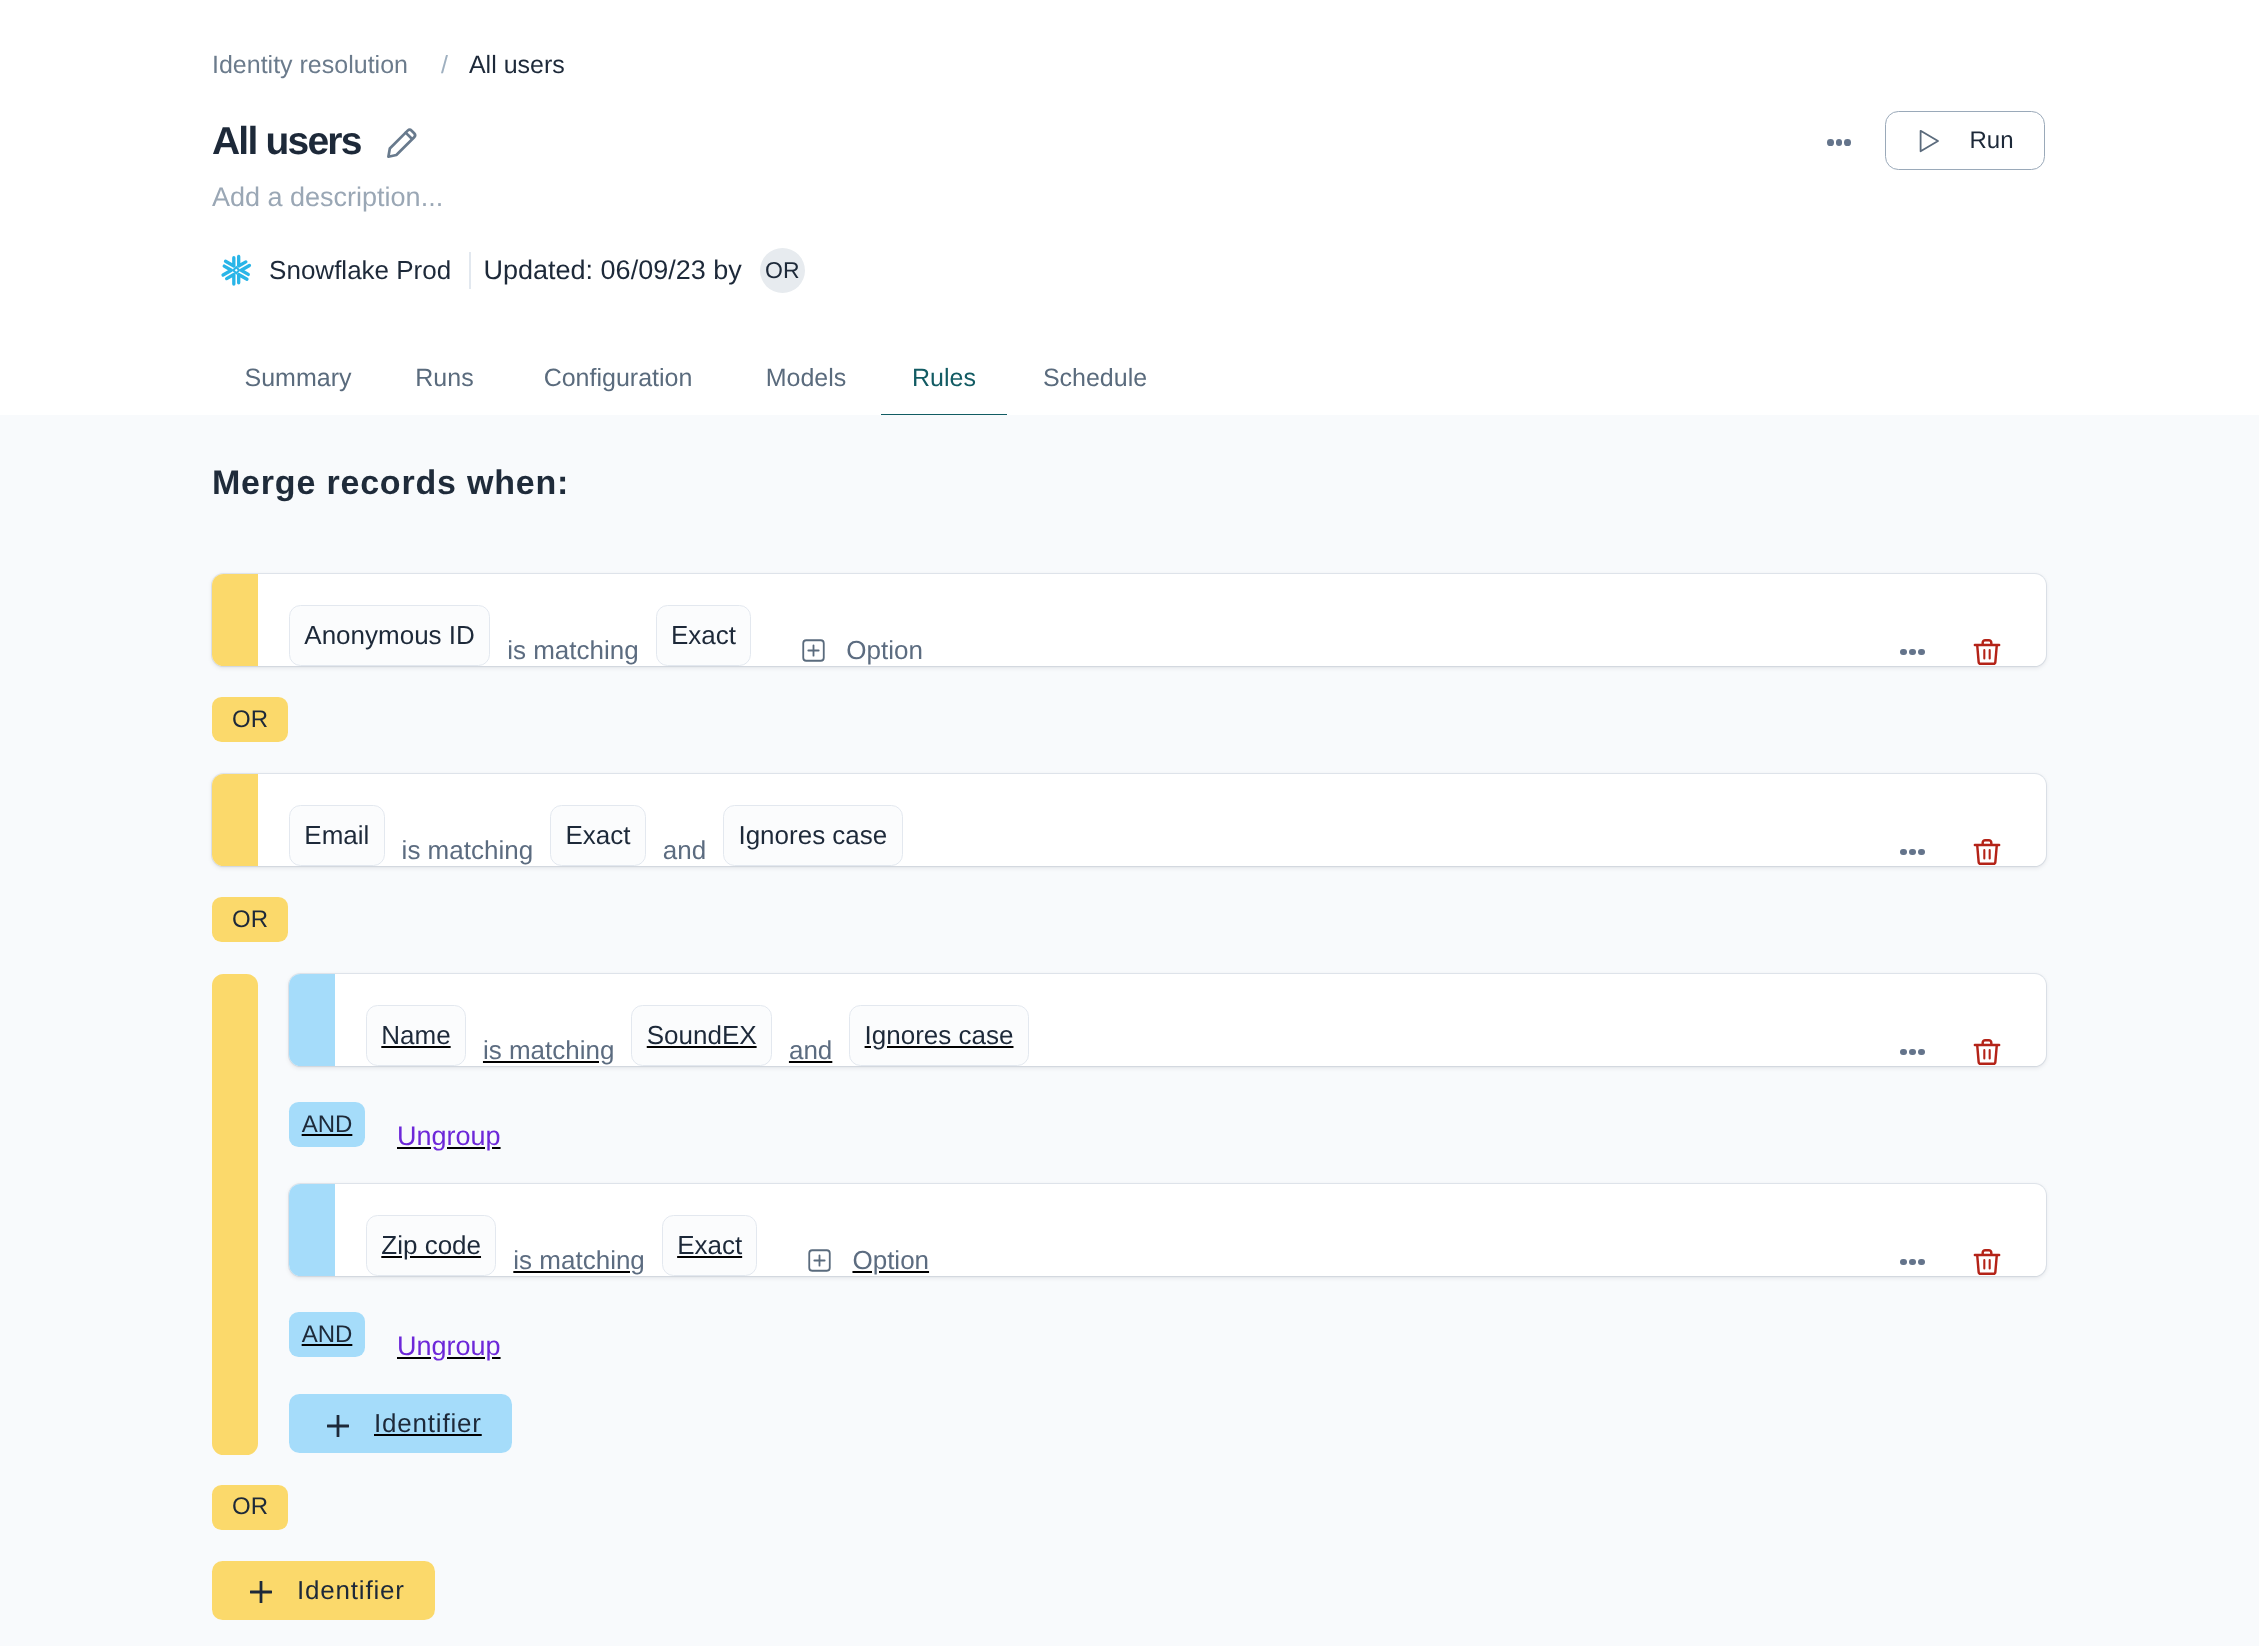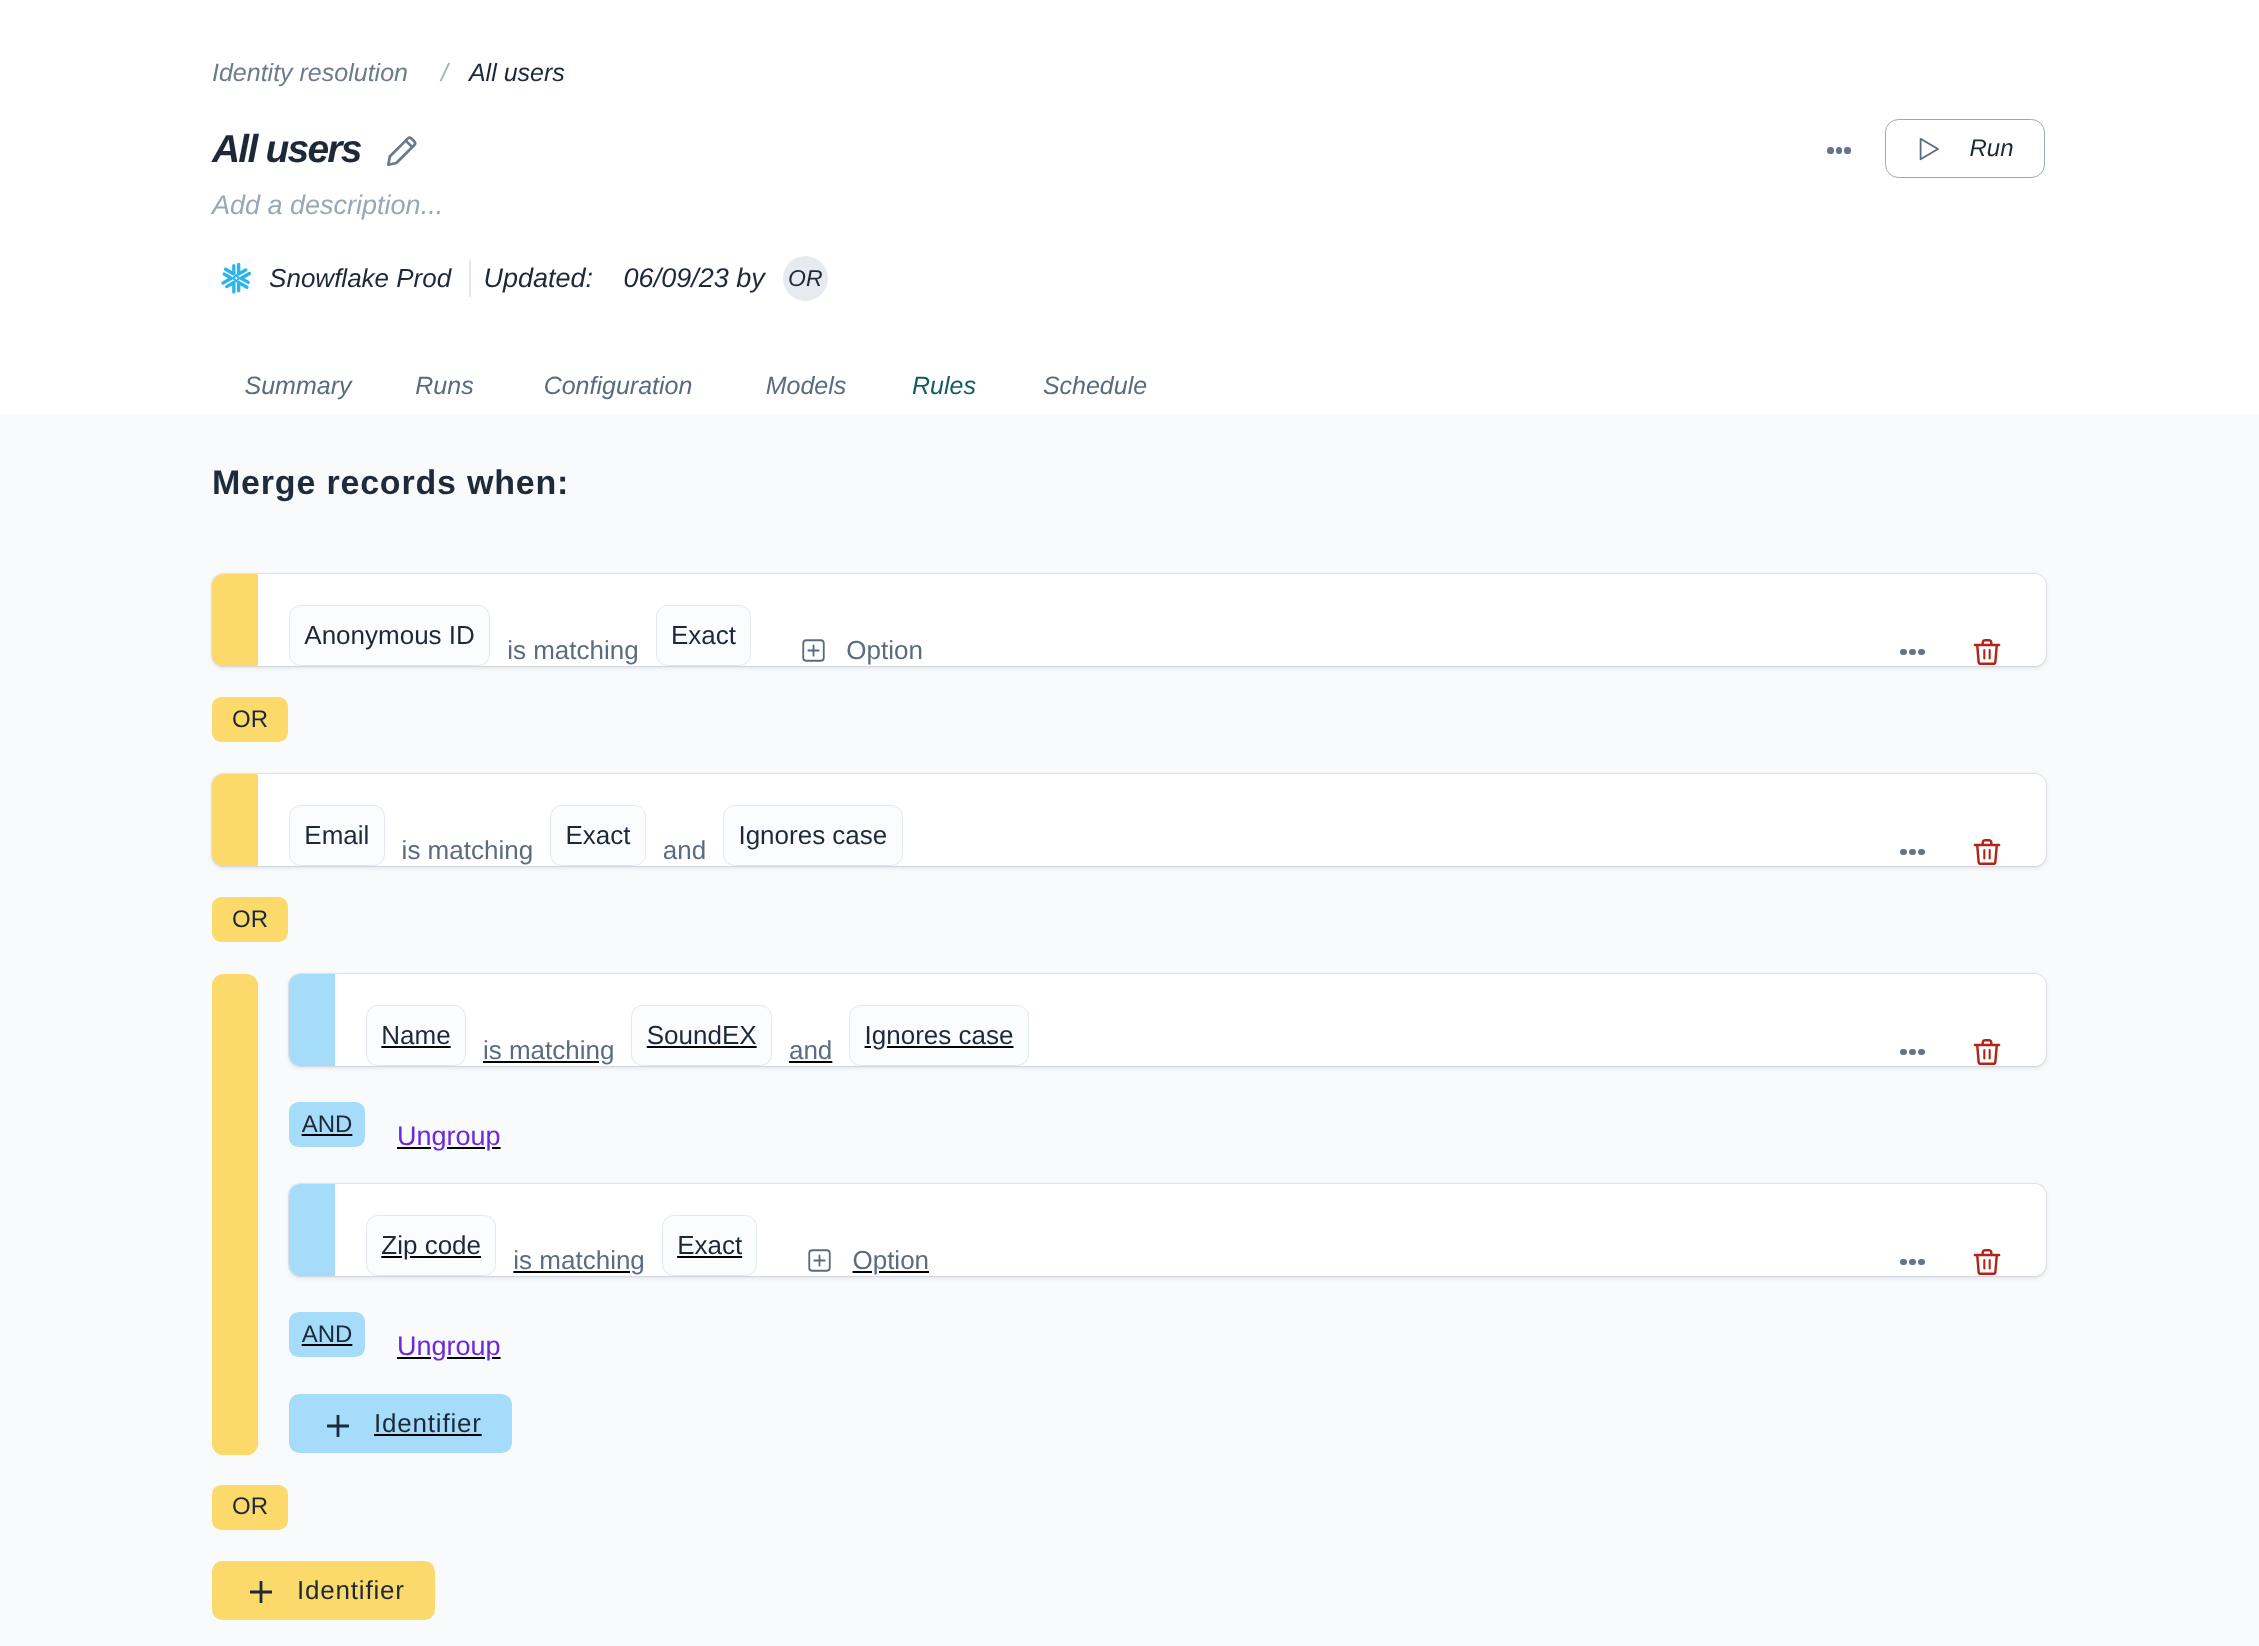--- a/index.html
+++ b/index.html
@@ -2,39 +2,39 @@
 <html><head>
 <meta charset="utf-8">
 <style>
   html,body{margin:0;padding:0;}
   body{width:2260px;height:1647px;background:#ffffff;
        font-family:"Liberation Sans",sans-serif;
        -webkit-font-smoothing:antialiased;-moz-osx-font-smoothing:grayscale;text-rendering:geometricPrecision;}
   .page{position:relative;width:2260px;height:1647px;overflow:hidden;background:#fff;}
 
   
-  .hdr{position:absolute;left:0;top:12px;width:2260px;height:414px;background:#fff;font-style:italic;}
+  .hdr{position:absolute;left:0;top:4px;width:2260px;height:414px;background:#fff;}
   .crumb{position:absolute;left:212px;top:45px;display:flex;align-items:baseline;
          font-size:25px;line-height:32.5px;white-space:nowrap;}
   .crumb .c-parent{color:#6b7b8c;}
   .crumb .c-sep{color:#9fb0c0;margin:0 21px 0 33px;}
   .crumb .c-cur{color:#1d2939;}
 
   .title-row{position:absolute;left:212px;top:116px;display:flex;align-items:flex-end;}
   .title{font-size:39px;font-weight:700;color:#1d2939;line-height:44px;letter-spacing:-1.8px;}
   .pencil{margin-left:24px;display:block;margin-bottom:0px;}
 
   .desc{position:absolute;left:212px;top:175px;font-size:27px;line-height:36px;color:#9aa7b5;}
 
   .meta{position:absolute;left:212px;top:244px;display:flex;align-items:center;height:45px;}
   .meta .snow{display:block;width:32.5px;height:32.5px;margin-left:7.6px;}
   .meta .src{font-size:26px;color:#1d2939;margin-left:17px;white-space:nowrap;}
   .meta .vline{width:1.9px;height:37px;background:#e2e8ef;margin:0 12.4px 0 18px;}
   .meta .upd{font-size:27px;color:#1d2939;white-space:nowrap;}
-  .meta .upd b{font-weight:400;margin-left:23px;}
+  .meta .upd b{font-weight:400;}
   .avatar{width:45px;height:45px;border-radius:50%;background:#e7ebef;color:#1d2939;
           font-size:23px;display:flex;align-items:center;justify-content:center;margin-left:18px;}
   .kebab{position:absolute;left:1827px;top:135px;width:24px;height:6.7px;display:flex;
          align-items:center;justify-content:space-between;}
   .kebab i{width:6.7px;height:6.7px;border-radius:50%;background:#64748b;display:block;}
   .runbtn{position:absolute;left:1885px;top:107px;width:158px;height:57px;border:1.9px solid #9aa9b9;
           border-radius:13.4px;background:#fff;display:flex;align-items:center;justify-content:center;gap:29px;}
   .runbtn .rlbl{font-size:24px;color:#1d2939;font-weight:400;}
 
   

